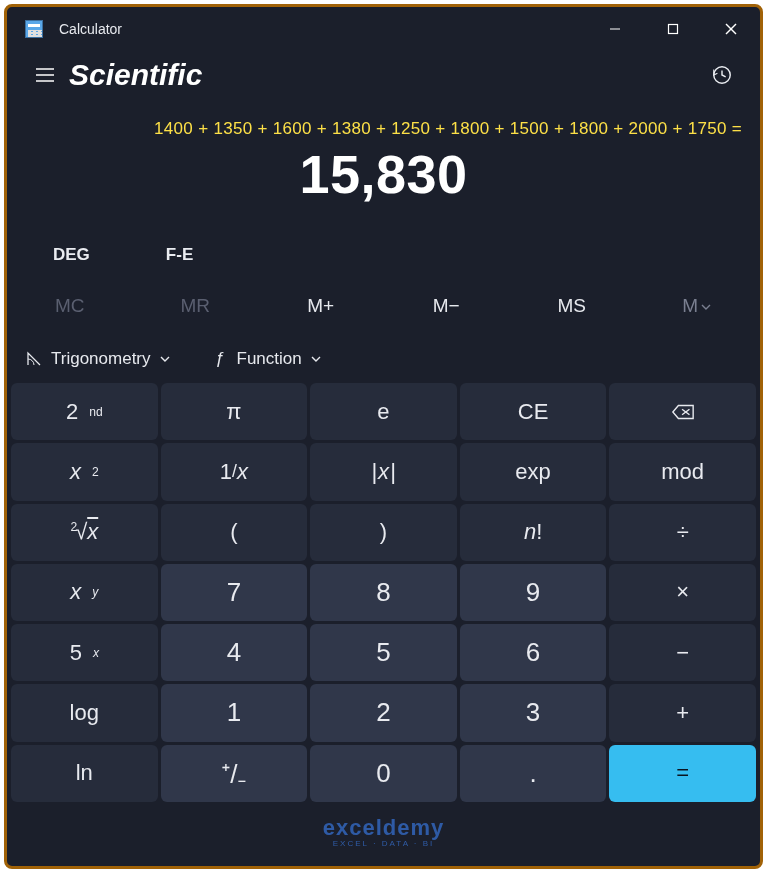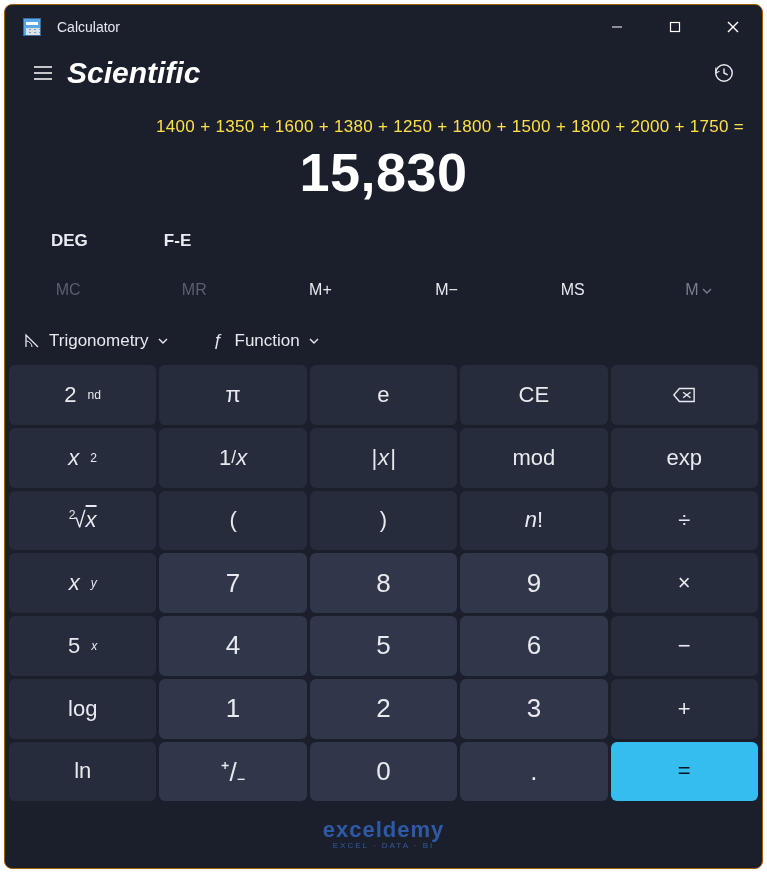--- a/index.html
+++ b/index.html
@@ -1,21 +1,21 @@
 <!DOCTYPE html>
 <html><head>
 <meta charset="utf-8">
 <style>
 * { margin: 0; padding: 0; box-sizing: border-box; font-family: "Segoe UI", Arial, sans-serif; }
 body { background: #fff; padding: 4px; }
 .window {
   width: 759px; height: 865px;
   background: #1b1f2b;
   border-radius: 8px;
-  border: 1px solid #a16207;
+  border: 3px solid #a16207;
   display: flex; flex-direction: column;
   overflow: hidden;
   position: relative;
 }
 .titlebar {
   height: 44px; display: flex; align-items: center;
   padding-left: 18px;
 }
 .titlebar .app-icon {
   width: 18px; height: 18px;
@@ -46,29 +46,29 @@
 .expression {
   color: #fde047; font-size: 17px; text-align: right;
   padding: 14px 18px 4px 18px; letter-spacing: 0.3px;
 }
 .result {
   color: #fff; font-size: 54px; font-weight: 700; text-align: center;
   padding: 0 18px 14px 18px; letter-spacing: 0.5px;
 }
 
 .toggle-row {
-  display: flex; padding: 0 18px; gap: 20px; margin-top: 6px;
+  display: flex; padding: 0 18px; gap: 20px; margin-top: 18px;
 }
 .toggle-btn { color: #eaecf1; font-size: 17px; font-weight: 600; padding: 8px 28px; }
 
 .memory-row {
   display: grid; grid-template-columns: repeat(6, 1fr);
   padding: 8px 0; margin-top: 4px;
 }
-.mem-btn { color: #e7e9ee; font-size: 16px; font-weight: 400; text-align: center; padding: 10px 0; }
+.mem-btn { color: #e7e9ee; font-size: 19px; font-weight: 400; text-align: center; padding: 10px 0; }
 .mem-btn.disabled { color: #5a5f70; }
 .mem-btn.weak { color: #7a7f90; }
 
 .dropdown-row {
   display: flex; align-items: center; padding: 14px 18px 10px 18px; gap: 40px;
   color: #e7e9ee; font-size: 17px;
 }
 .dd { display: flex; align-items: center; gap: 8px; }
 .dd .pre-icon { width: 18px; display: flex; justify-content: center; font-style: italic; }
 .chevron { width: 12px; height: 12px; }
@@ -214,22 +214,22 @@
     <button class="key func">
         <span class="frac">
           <span>1</span>
           <span style="font-size:0.8em">/</span>
           <span class="sub-ital">x</span>
         </span>
       </button>
     <button class="key func">
         <span class="abs-bars sub-ital">x</span>
       </button>
+    <button class="key func">exp</button>
     <button class="key func">mod</button>
-    <button class="key func">exp</button>
 
     <button class="key func">
         <span class="sqrt-wrap">
           <span class="sqrt-pre">2</span>
           <span>√</span>
           <span class="sub-ital" style="text-decoration:overline">x</span>
         </span>
       </button>
     <button class="key func">(</button>
     <button class="key func">)</button>

